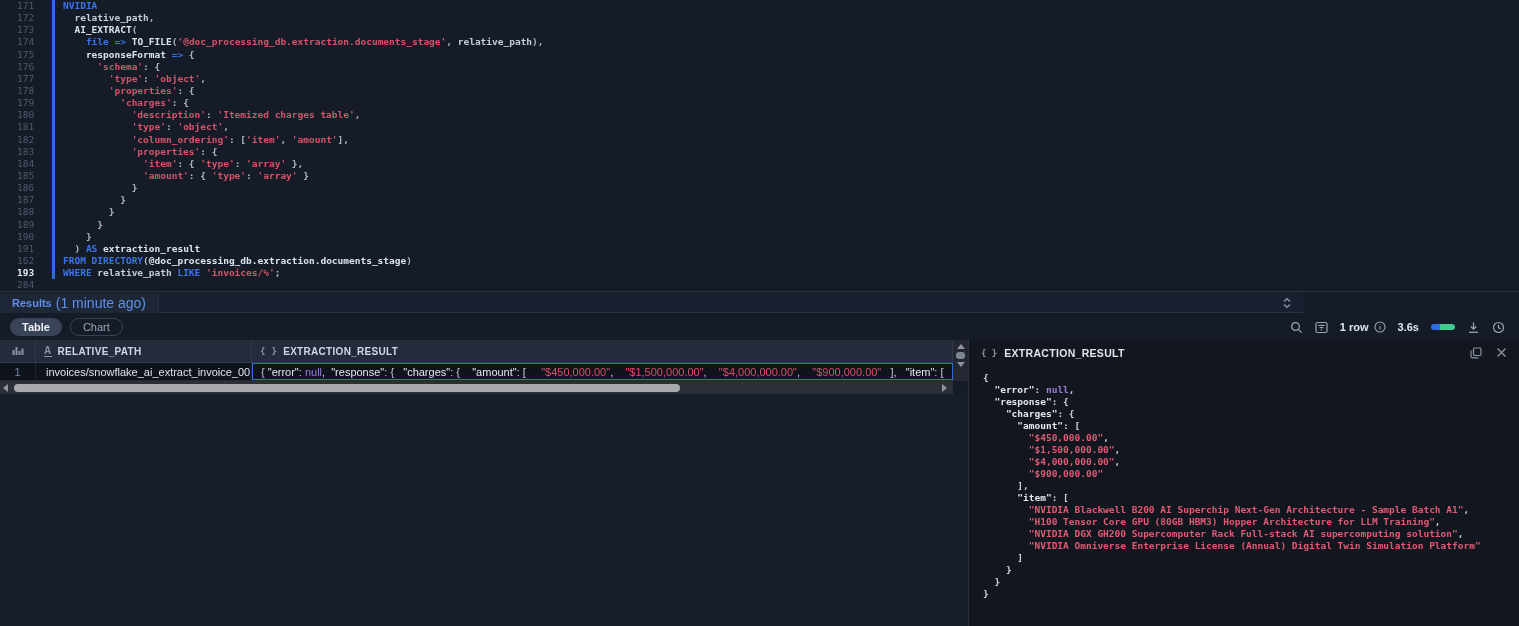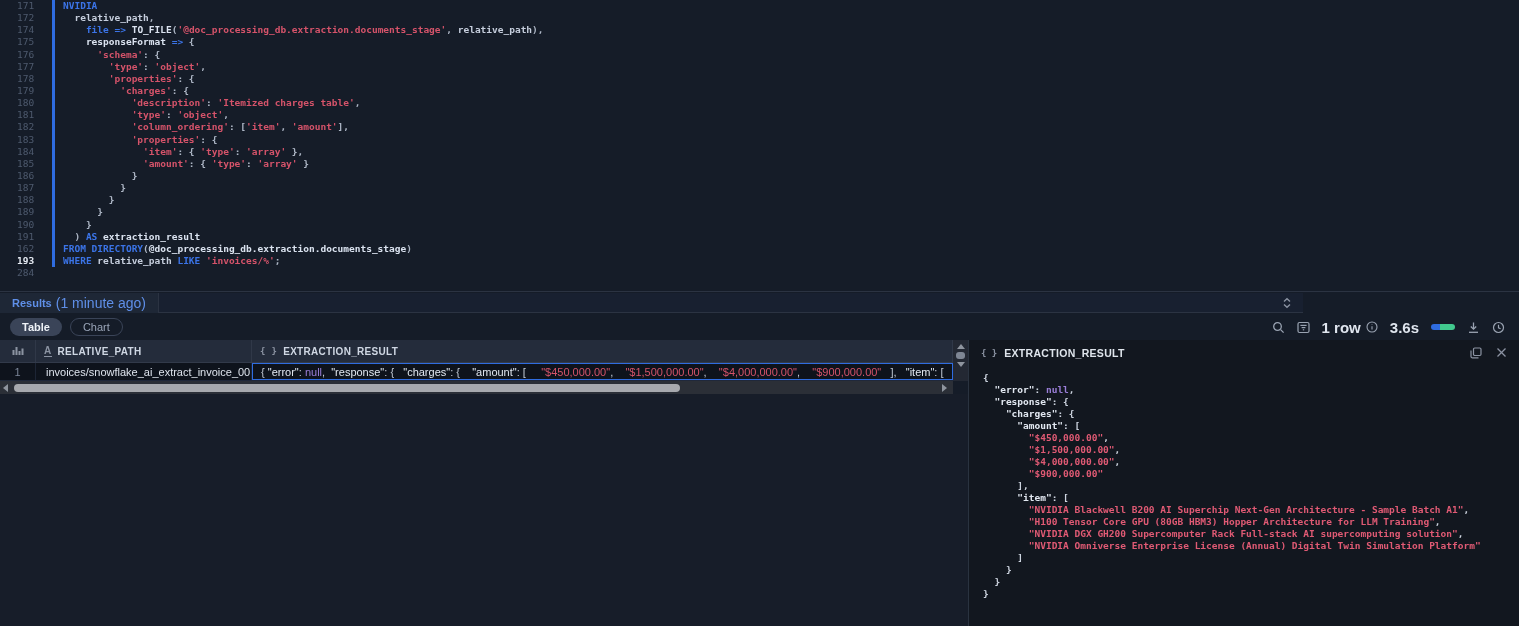--- a/index.html
+++ b/index.html
@@ -34,21 +34,21 @@
 
   
   .toolbar { position:absolute; left:0; top:314px; width:1519px; height:26px;
     background:#151c28; display:flex; align-items:center; }
   .pill { height:18px; padding:0 12px; border-radius:10px; font-size:11px;
     display:flex; align-items:center; cursor:pointer; }
   .pill.active { background:#3a4458; color:#eef2f7; font-weight:700; margin-left:10px; }
   .pill.inactive { border:1px solid #3a4458; color:#9aa5b8; margin-left:8px; }
   .tb-right { margin-left:auto; display:flex; align-items:center; gap:12px; padding-right:14px; }
   .tb-ic { color:#9aa3b2; display:flex; align-items:center; cursor:pointer; }
-  .tb-txt { color:#dfe5ee; font-size:15px; font-weight:700; }
+  .tb-txt { color:#dfe5ee; font-size:11px; font-weight:700; }
   .rowinfo { display:flex; align-items:center; gap:5px; }
   .progress { width:24px; height:6px; border-radius:3px; overflow:hidden; display:flex; }
   .progress .p1 { width:9px; background:#2f6ce0; }
   .progress .p2 { width:15px; background:#41c98e; }
 
   
   .table-wrap { position:absolute; left:0; top:340px; width:968px; }
   .thead { display:flex; height:23px; background:#242c3b; border-bottom:1px solid #323a4a; }
   .th { display:flex; align-items:center; gap:6px; font-size:10px; font-weight:700;
     letter-spacing:.3px; color:#cfd7e3; border-right:1px solid #303848; padding:0 8px; cursor:pointer; }
@@ -96,20 +96,21 @@
   .jl { white-space:pre; }
   .jl span { font-weight:700; }
   .jl .t-s { color:#e05a74; } .jl .t-p { color:#cdd4df; }
 </style>
 </head>
 <body>
 
 <div class="editor" id="code">
     <div class="code-line"><span class="ln">171</span><span class="bar on"></span><span class="ct"><span class="t-k">NVIDIA</span></span></div>
     <div class="code-line"><span class="ln">172</span><span class="bar on"></span><span class="ct"><span class="t-i">  relative_path</span><span class="t-p">,</span></span></div>
+    <div class="code-line"><span class="ln">173</span><span class="bar on"></span><span class="ct"><span class="t-f">  AI_EXTRACT</span><span class="t-p">(</span></span></div>
     <div class="code-line"><span class="ln">174</span><span class="bar on"></span><span class="ct"><span class="t-p">    </span><span class="t-k">file</span><span class="t-o"> =&gt; </span><span class="t-f">TO_FILE</span><span class="t-p">(</span><span class="t-s">'@doc_processing_db.extraction.documents_stage'</span><span class="t-p">, </span><span class="t-i">relative_path</span><span class="t-p">),</span></span></div>
     <div class="code-line"><span class="ln">175</span><span class="bar on"></span><span class="ct"><span class="t-p">    </span><span class="t-b">responseFormat</span><span class="t-o"> =&gt; </span><span class="t-p">{</span></span></div>
     <div class="code-line"><span class="ln">176</span><span class="bar on"></span><span class="ct"><span class="t-p">      </span><span class="t-s">'schema'</span><span class="t-p">: {</span></span></div>
     <div class="code-line"><span class="ln">177</span><span class="bar on"></span><span class="ct"><span class="t-p">        </span><span class="t-s">'type'</span><span class="t-p">: </span><span class="t-s">'object'</span><span class="t-p">,</span></span></div>
     <div class="code-line"><span class="ln">178</span><span class="bar on"></span><span class="ct"><span class="t-p">        </span><span class="t-s">'properties'</span><span class="t-p">: {</span></span></div>
     <div class="code-line"><span class="ln">179</span><span class="bar on"></span><span class="ct"><span class="t-p">          </span><span class="t-s">'charges'</span><span class="t-p">: {</span></span></div>
     <div class="code-line"><span class="ln">180</span><span class="bar on"></span><span class="ct"><span class="t-p">            </span><span class="t-s">'description'</span><span class="t-p">: </span><span class="t-s">'Itemized charges table'</span><span class="t-p">,</span></span></div>
     <div class="code-line"><span class="ln">181</span><span class="bar on"></span><span class="ct"><span class="t-p">            </span><span class="t-s">'type'</span><span class="t-p">: </span><span class="t-s">'object'</span><span class="t-p">,</span></span></div>
     <div class="code-line"><span class="ln">182</span><span class="bar on"></span><span class="ct"><span class="t-p">            </span><span class="t-s">'column_ordering'</span><span class="t-p">: [</span><span class="t-s">'item'</span><span class="t-p">, </span><span class="t-s">'amount'</span><span class="t-p">],</span></span></div>
     <div class="code-line"><span class="ln">183</span><span class="bar on"></span><span class="ct"><span class="t-p">            </span><span class="t-s">'properties'</span><span class="t-p">: {</span></span></div>

